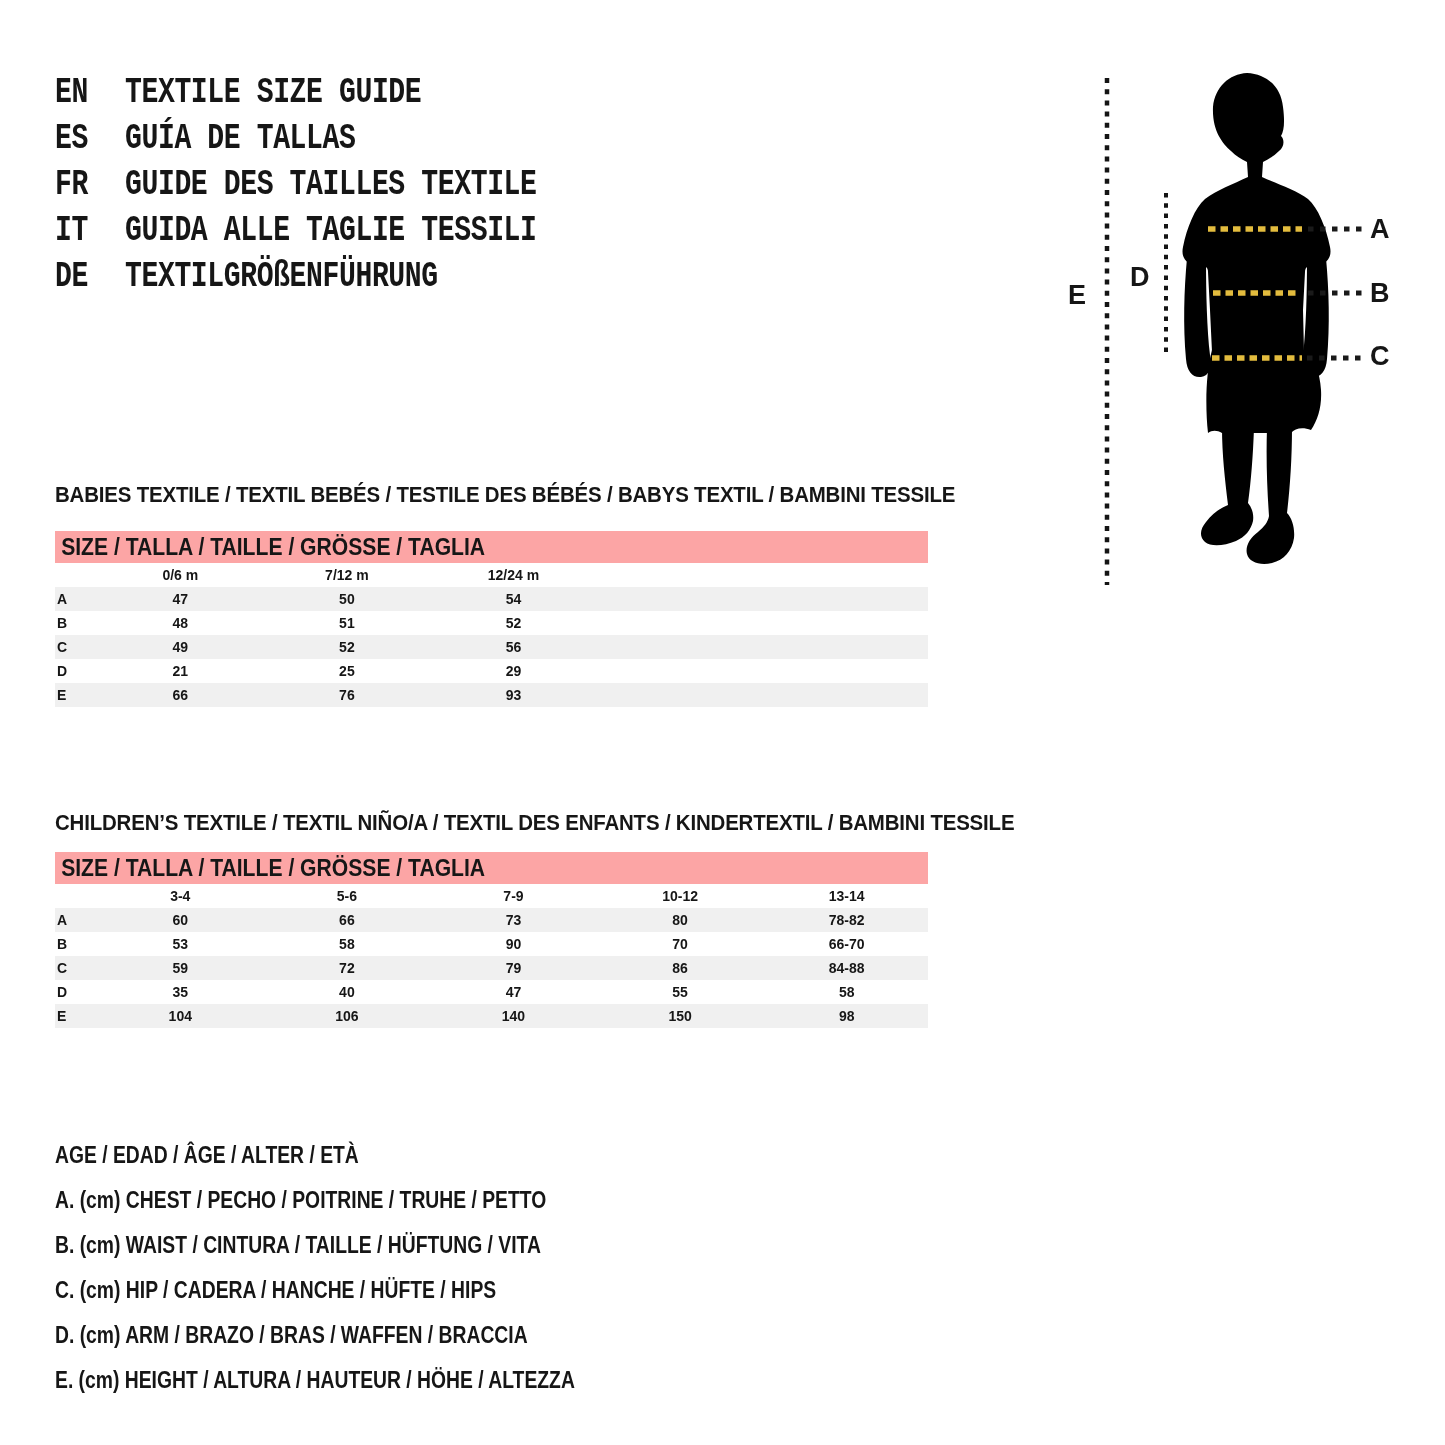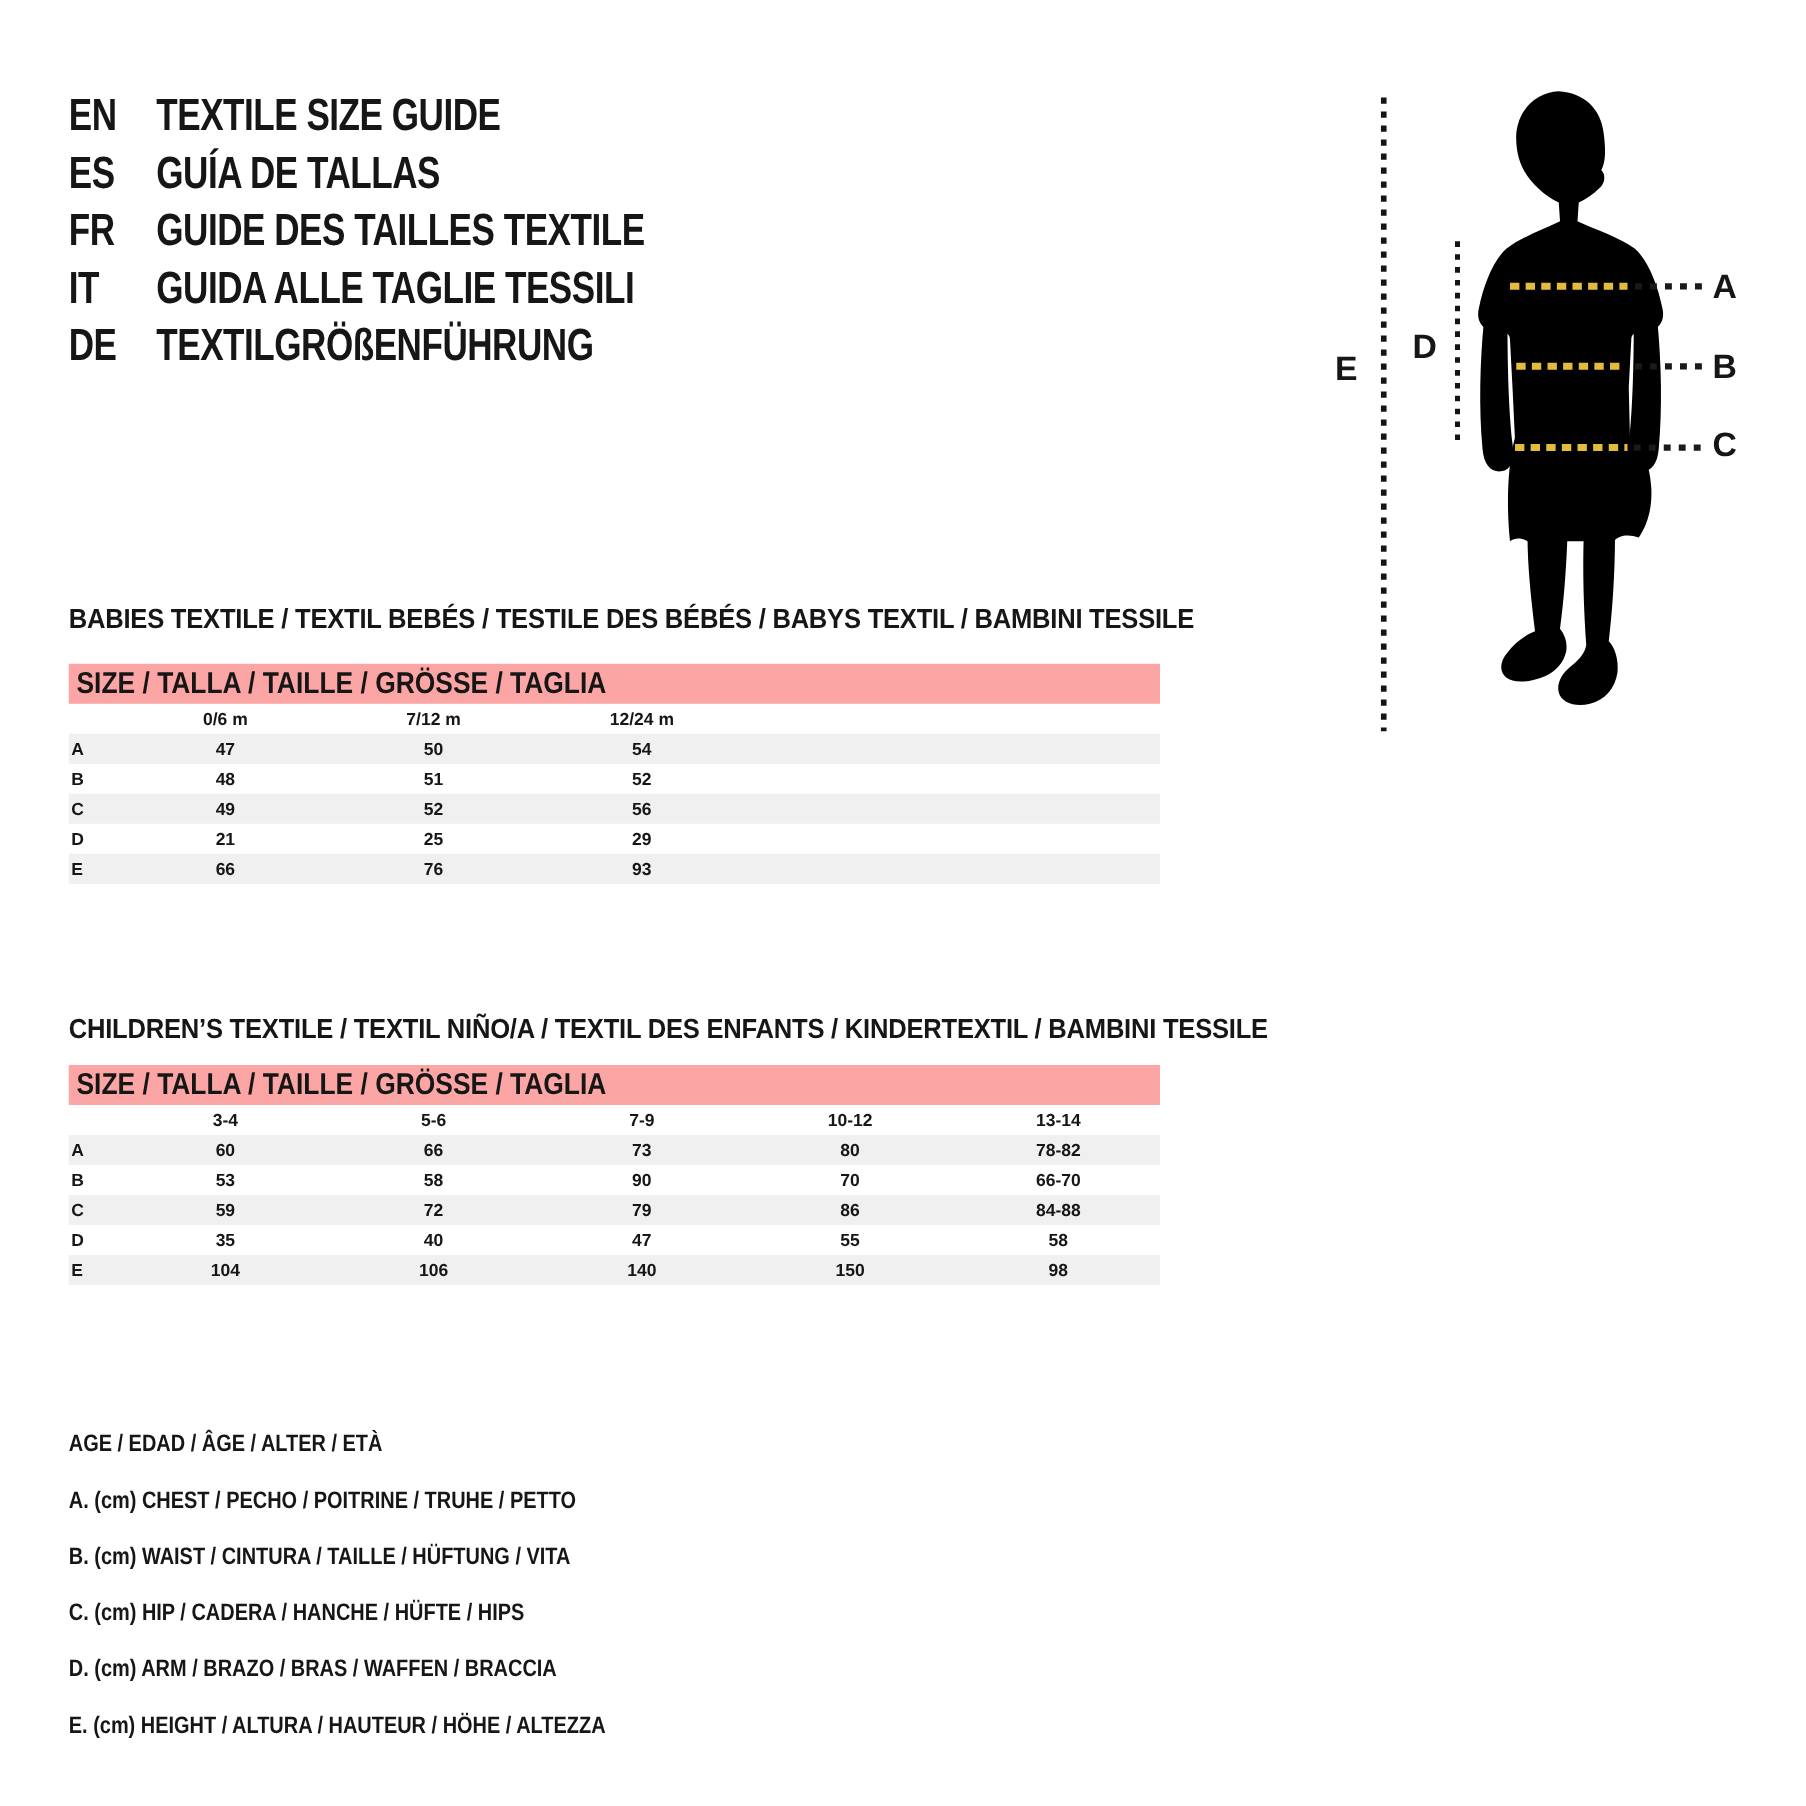--- a/index.html
+++ b/index.html
@@ -1,41 +1,41 @@
 <!DOCTYPE html>
 <html><head>
 <meta charset="utf-8">
 <style>
   html,body{margin:0;padding:0;background:#fff;}
   .page{position:relative;width:1445px;height:1445px;background:#fff;overflow:hidden;
         font-family:"Liberation Sans",sans-serif;color:#161616;font-weight:700;}
   
   .lang-header{position:absolute;left:55px;top:69px;}
-  .lang-line{display:flex;height:46px;align-items:center;font-size:36px;letter-spacing:-.5px;}
+  .lang-line{display:flex;height:46px;align-items:center;font-size:36px;letter-spacing:-.5px;font-family:Liberation Mono, monospace;}
   .lang-code{width:70px;flex:none;transform:scaleX(.78);transform-origin:left center;white-space:nowrap;}
   .lang-title{transform:scaleX(.78);transform-origin:left center;white-space:nowrap;}
   
   .sec-heading{position:absolute;left:55px;font-size:22px;letter-spacing:-.2px;white-space:nowrap;
                transform:scaleX(.93);transform-origin:left center;}
   .sec-heading.babies{top:482px;}
   .sec-heading.children{top:810px;}
   
   .size-table{position:absolute;left:55px;width:873px;}
   .size-table.babies{top:531px;}
   .size-table.children{top:852px;}
   .size-bar{height:32px;background:#fca5a5;display:flex;align-items:center;}
   .size-bar span{padding-left:7px;font-size:24px;white-space:nowrap;
                  transform:scaleX(.88);transform-origin:left center;}
   .t-row{display:flex;height:24px;align-items:center;font-size:14px;}
   .t-row.striped{background:#f0f0f0;}
   .t-label{width:40px;flex:none;padding-left:2px;}
   .t-cell{width:166.6px;flex:none;text-align:center;}
   
   .legend{position:absolute;left:55px;top:1133px;}
-  .legend-line{height:45px;display:flex;align-items:center;font-size:19px;white-space:nowrap;}
+  .legend-line{height:45px;display:flex;align-items:center;font-size:23px;white-space:nowrap;}
   .legend-line span{transform:scaleX(.84);transform-origin:left center;}
   
   .figure{position:absolute;left:1040px;top:60px;width:405px;height:540px;}
   .figure svg{position:absolute;left:0;top:0;}
   .diag-label{position:absolute;width:30px;height:34px;font-size:27px;line-height:34px;}
 </style>
 </head>
 <body>
 
 <div class="page">

